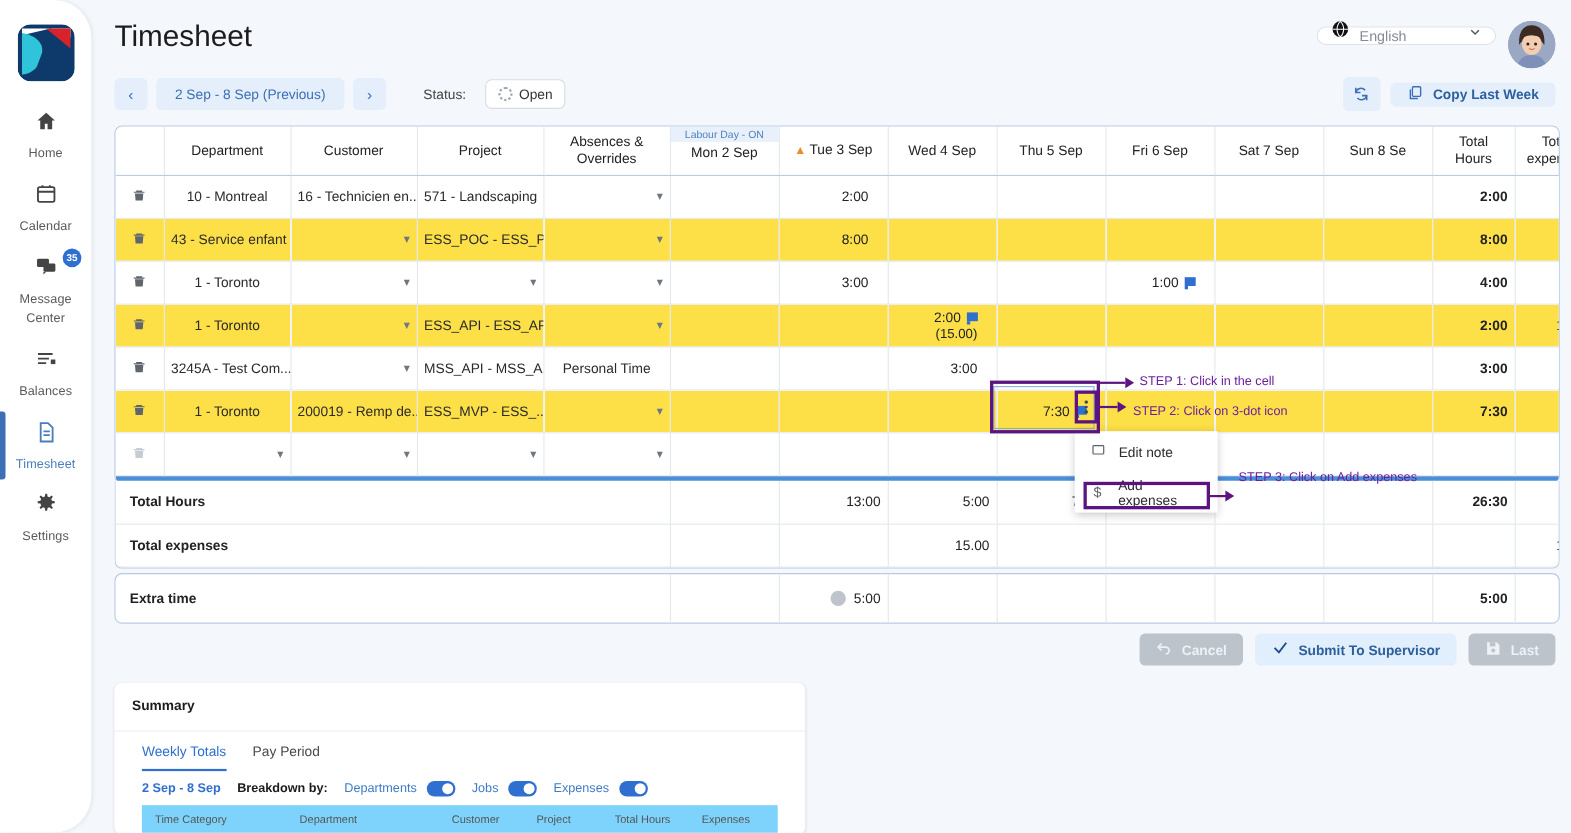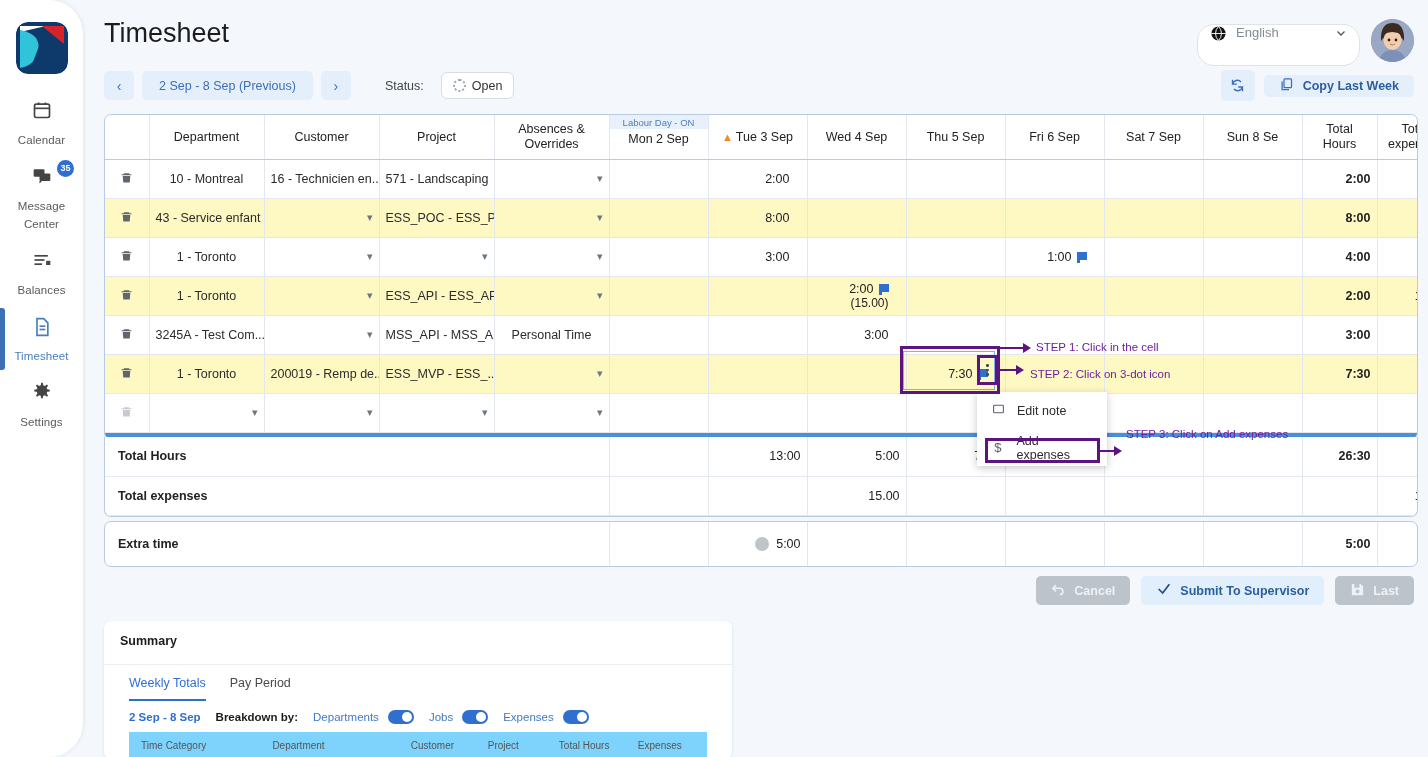--- a/index.html
+++ b/index.html
@@ -64,23 +64,23 @@
     padding: 0 11px; display:flex; align-items:center; gap:6px; font-size:12.5px; color:#333;
     background:#fff;
   }
   .spinner-dot {
     width:13px; height:13px; border-radius:50%;
     border: 2px dotted #9aa3ae;
   }
 
   .lang-select {
     position:absolute; right: 68px; top: 24px;
-    width: 163px; height: 42px;
+    width: 163px; height: 17px;
     background:#fff; border:1px solid #dfe3e9; border-radius: 17px;
-    display:flex; align-items:flex-start; padding: 0 12px; gap:9px;
+    display:flex; align-items:flex-end; padding: 0 12px; gap:9px;
     cursor:pointer;
   }
   .lang-text { font-size: 13px; color:#848b94; flex:1; }
   .avatar {
     position:absolute; right: 14px; top: 19px;
     width: 43px; height: 43px; border-radius:50%;
     background:#8a98b5; overflow:hidden;
   }
   .topright-actions { position:absolute; right: 14px; top: 70px; display:flex; align-items:center; gap: 9px; }
   .icon-btn {
@@ -112,21 +112,21 @@
   }
   table.ts th { font-weight: normal; height: 44px; line-height: 14px; border-bottom:1px solid #b9cbe3; }
   table.ts tr td:last-child, table.ts tr th:last-child { border-right:none; }
   .col-del { width: 44px; }
   .col-dept { width: 115px; }
   .col-cust { width: 115px; }
   .col-proj { width: 115px; }
   .col-abs { width: 115px; }
   .col-day { width: 99px; }
   .col-tot { width: 75px; }
-  .row-alt td { background: #fef9c3; }
+  .row-alt td { background: #fde047; }
   .row-white td { background: #ffffff; }
   .cell-text { color:#2b2b2b; }
   .chev { color:#6f7681; font-size: 11px; display:inline-block; }
   .cell-right { text-align:right !important; padding-right: 11px; }
   .trash { color:#5f666e; font-size: 14px; cursor:pointer; }
   .trash.dim { color:#c7ccd2; }
   .holiday-head { background:#e8f1fb; font-size: 9.5px; color:#4e7fb8; line-height: 12px; padding-top:2px; }
   .day-head-inner { line-height: 15px; }
   .warn-tri { color:#ec8b28; font-size: 11px; margin-right:3px; }
   .note-flag { display:inline-block; width:10px; height:8px; background:#2f6fd0; margin-left:5px; position:relative; vertical-align: 1px;}
@@ -208,20 +208,28 @@
         <rect width="52" height="52" rx="12" fill="#0d3a6b"></rect>
         <path d="M4 10 L30 4 L48 12 L48 4 L4 4 Z" fill="#ffffff"></path>
         <path d="M26 4 L48 4 L48 22 Z" fill="#d8232a"></path>
         <path d="M4 8 Q26 12 22 30 Q18 44 4 46 Z" fill="#2fc4d9"></path>
         <path d="M26 16 L48 22 L48 48 L14 48 Z" fill="#0d3a6b"></path>
       </svg>
     </div>
 
     <div class="nav-list">
 
+      <div class="nav-item">
+        <span class="nav-icon">
+          <svg width="20" height="20" viewBox="0 0 24 24" fill="#444">
+              <path d="M12 3 L2.5 11.5 h3 V21 h5 v-6 h3 v6 h5 V11.5 h3 Z"></path>
+            </svg>
+        </span>
+        <span class="nav-label">Home</span>
+      </div>
 
       <div class="nav-item">
         <span class="nav-icon">
           <svg width="20" height="20" viewBox="0 0 24 24" fill="none" stroke="#444" stroke-width="2">
               <rect x="3" y="5" width="18" height="16" rx="2"></rect>
               <line x1="3" y1="10" x2="21" y2="10"></line>
               <line x1="8" y1="3" x2="8" y2="6"></line>
               <line x1="16" y1="3" x2="16" y2="6"></line>
             </svg>
         </span>

